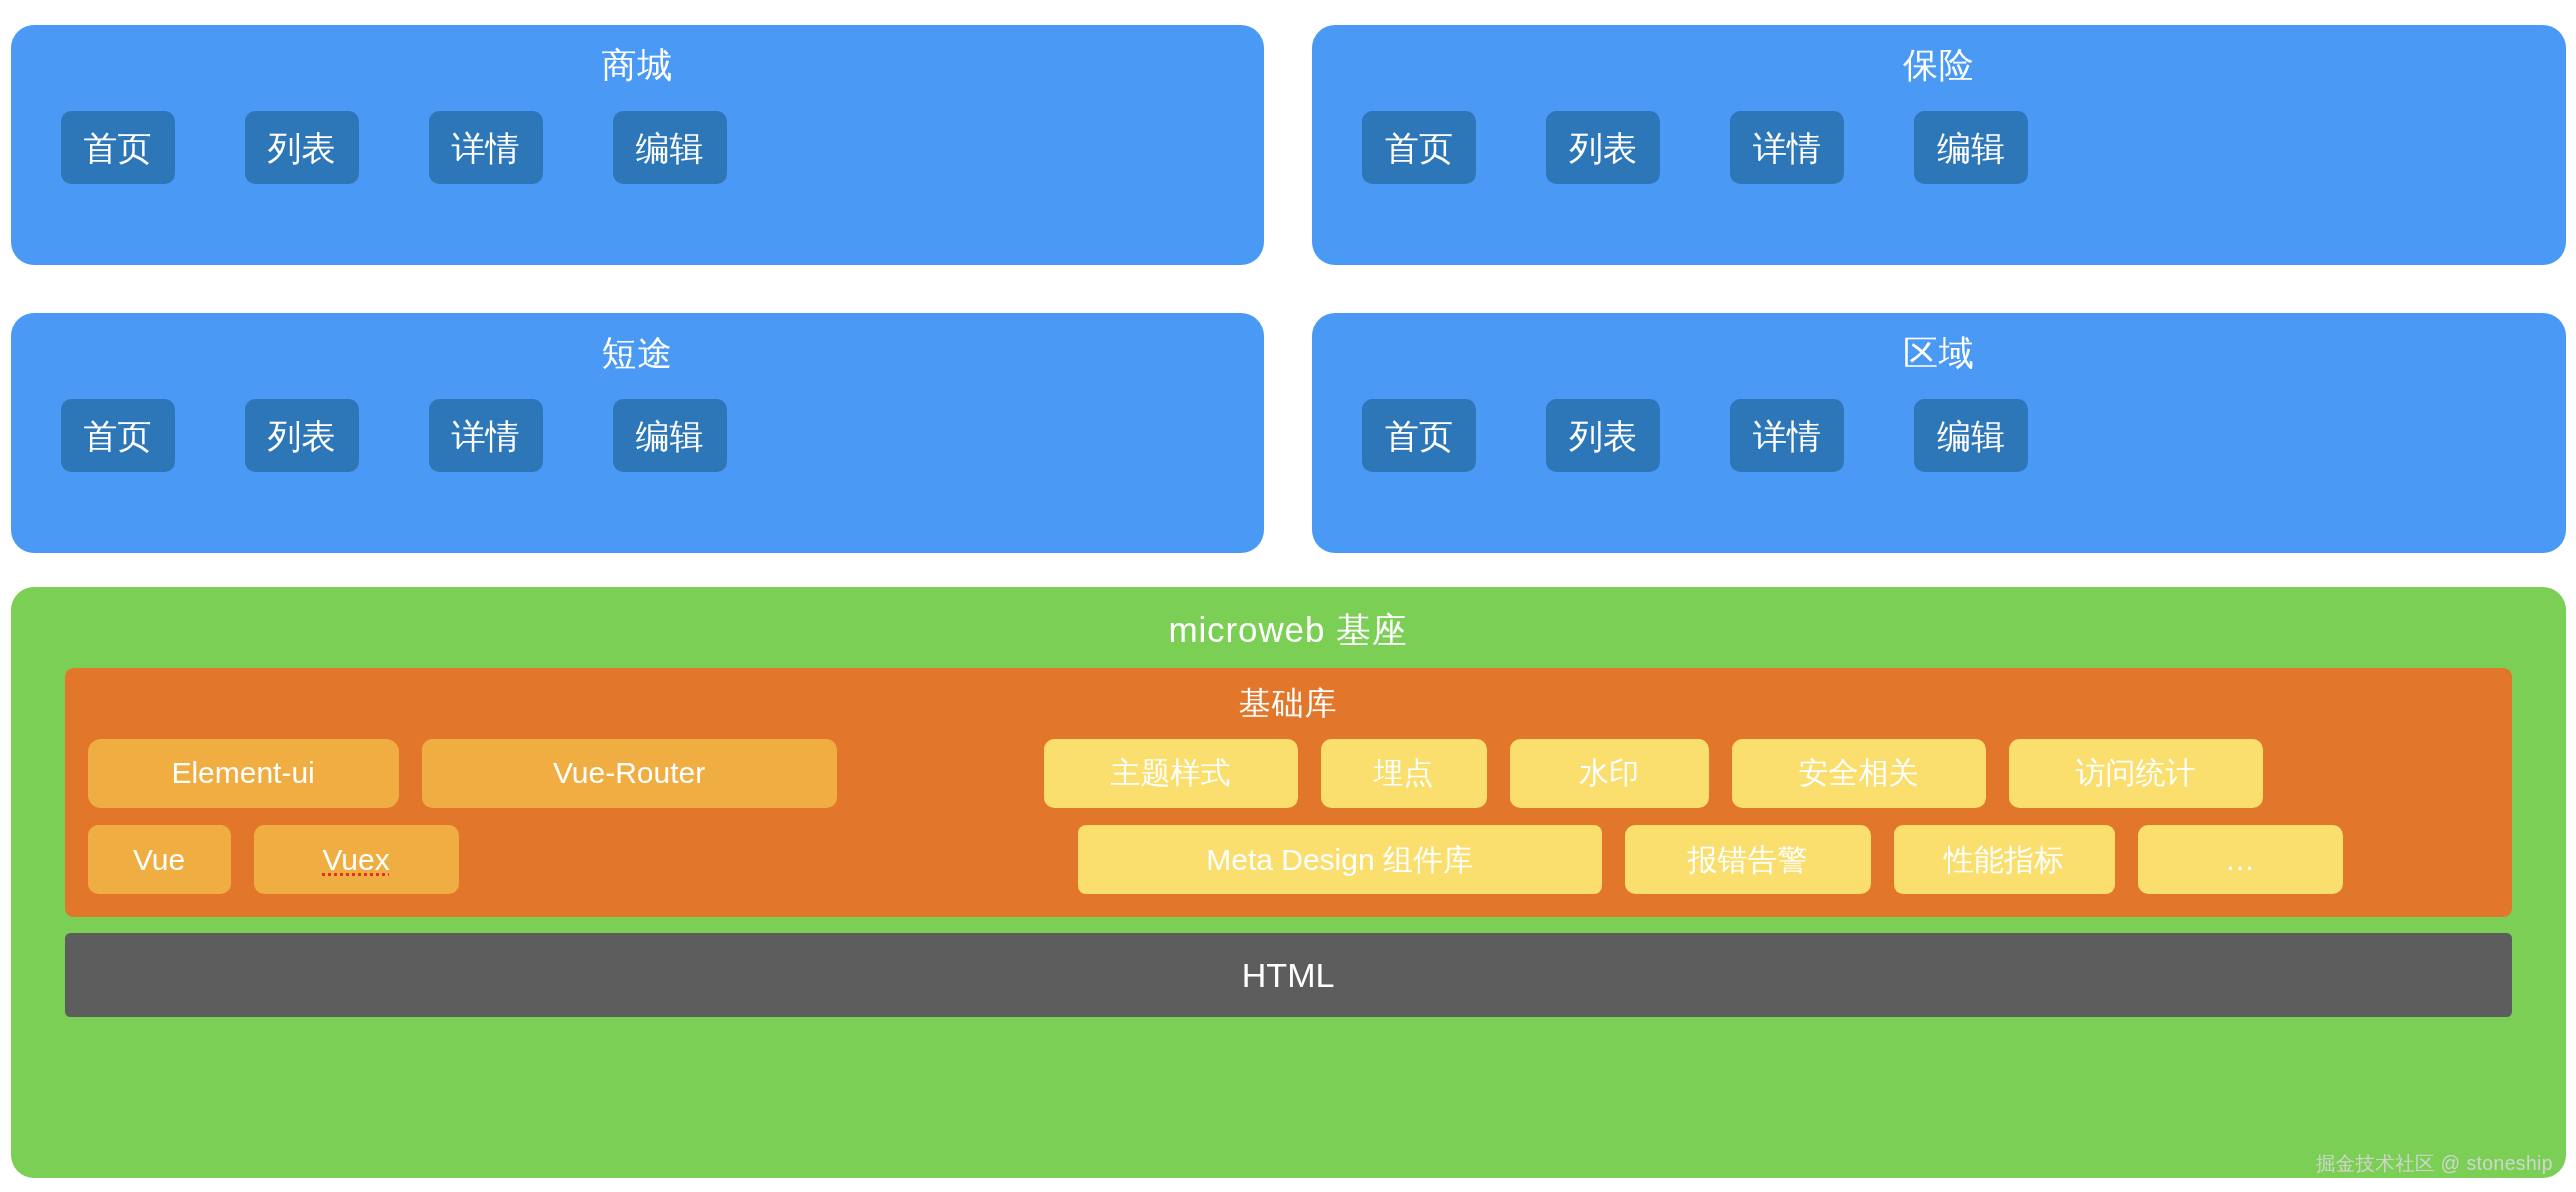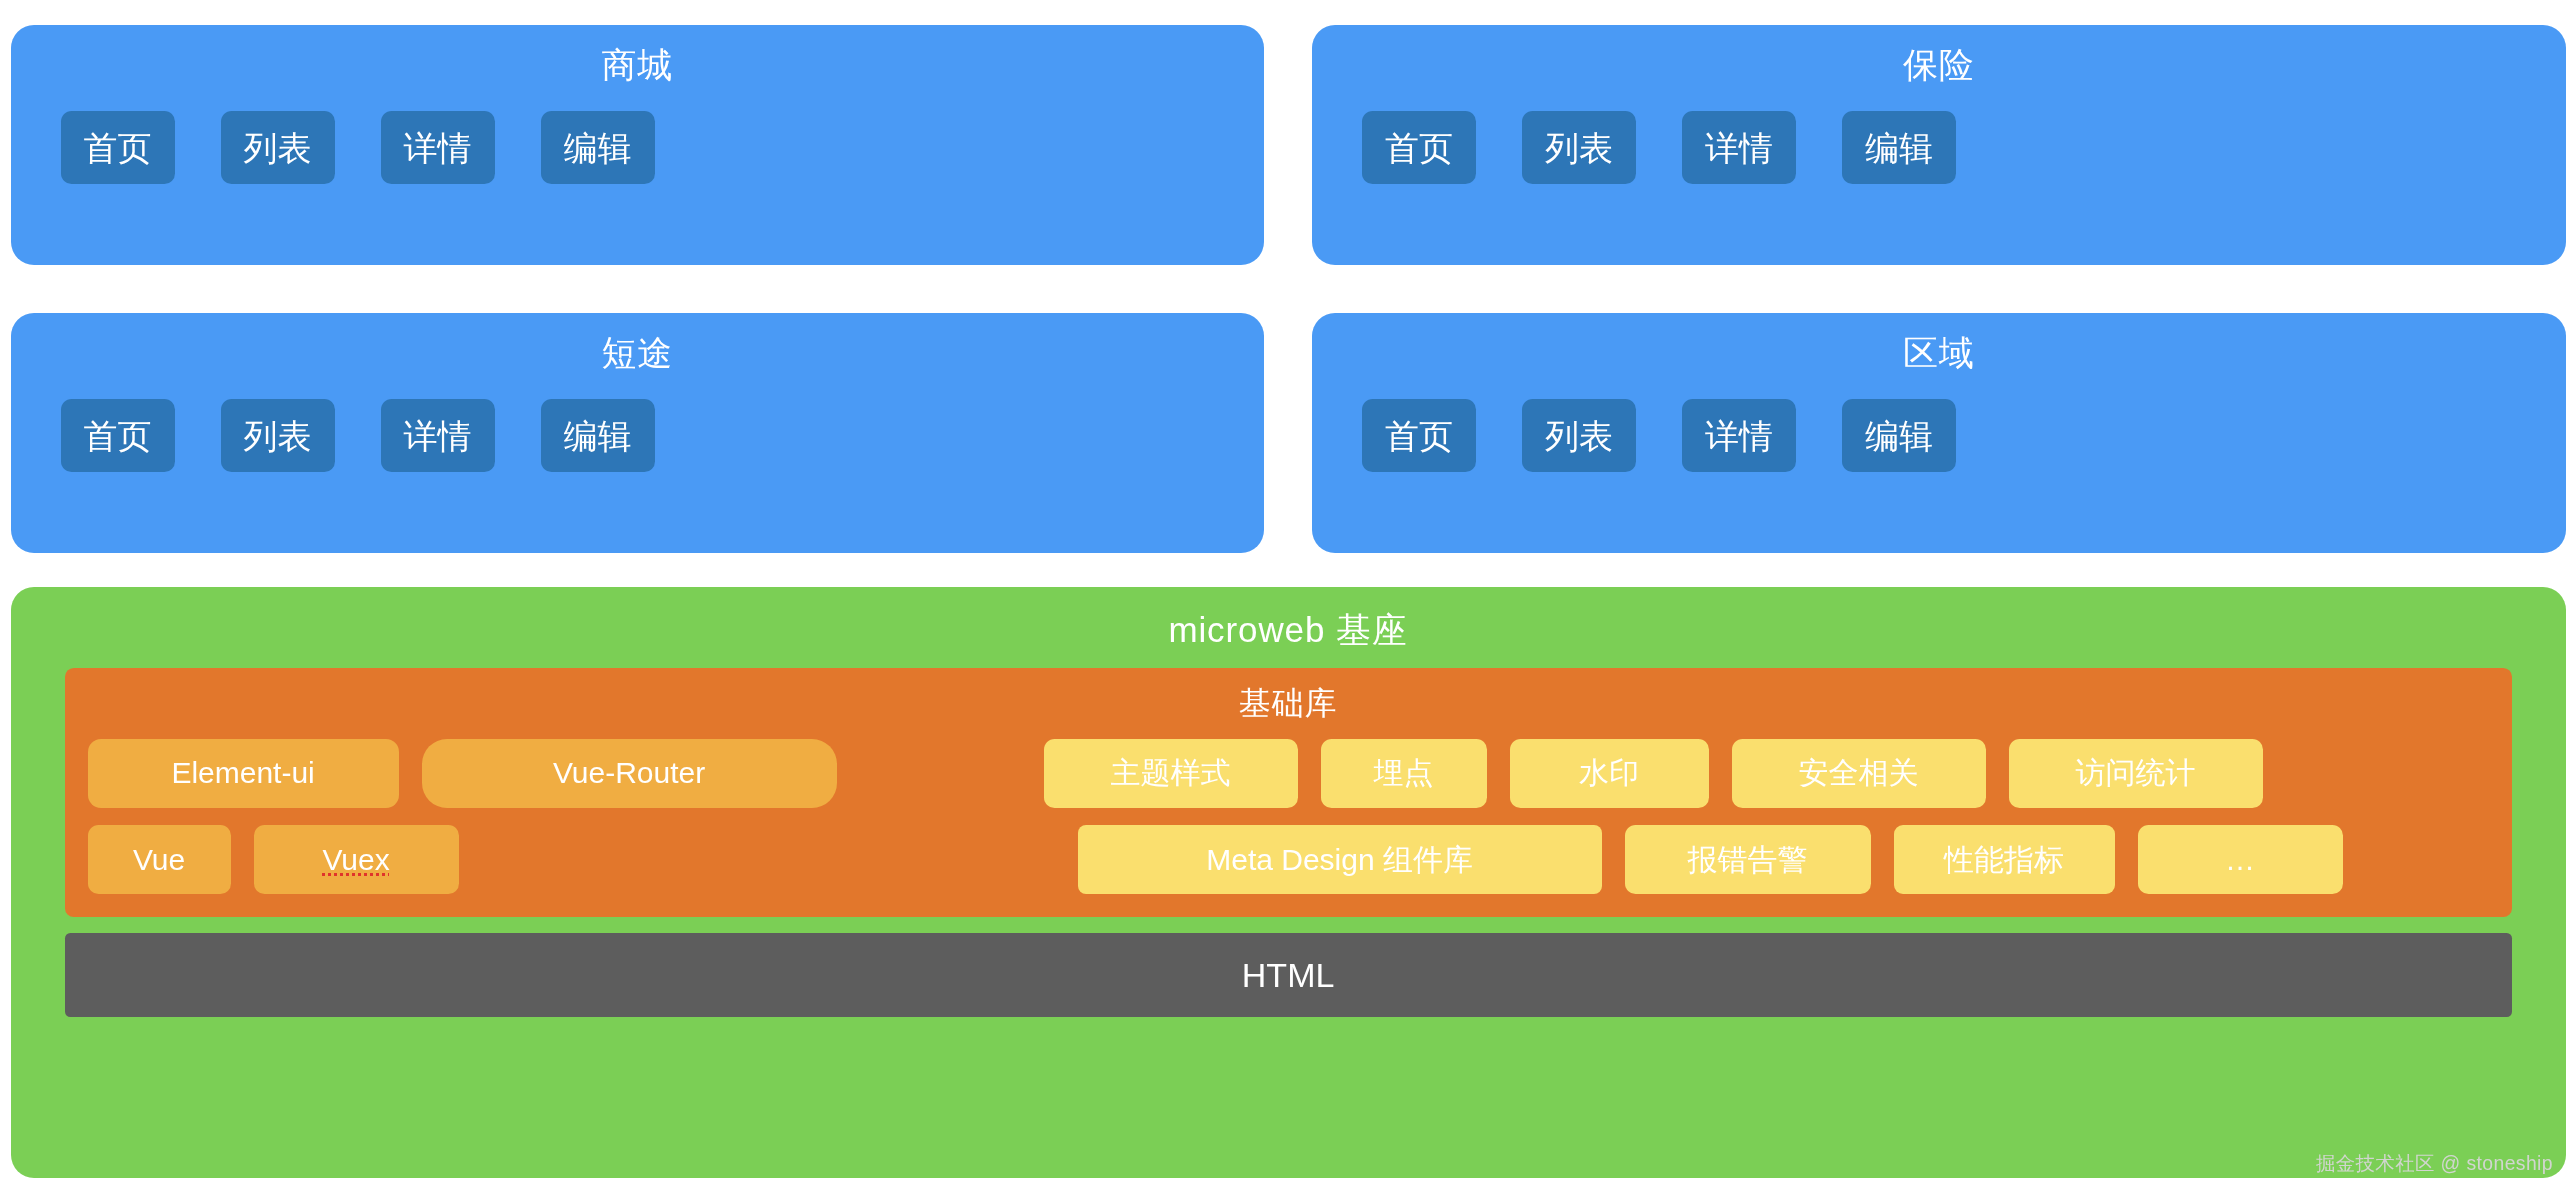--- a/index.html
+++ b/index.html
@@ -49,21 +49,21 @@
     line-height: 1.35;
     font-weight: 400;
     text-align: center;
     letter-spacing: 0.9px;
     margin-bottom: 23px;
   }
   .page-row {
     display: flex;
     align-items: center;
     justify-content: flex-start;
-    gap: 46px;
+    gap: 70px;
     padding-left: 46px;
     width: 100%;
     box-sizing: border-box;
     margin-left: 8px;
   }
   .page-chip {
     background: #2d76b7;
     color: #ffffff;
     border-radius: 10.6px;
     font-size: 34px;
@@ -143,21 +143,21 @@
   .spell {
     text-decoration: underline;
     text-decoration-style: dotted;
     text-decoration-color: #e0342b;
     text-decoration-thickness: 2.6px;
     text-underline-offset: 2.6px;
   }
 
   
   .w-elementui   { width: 311px; border-radius: 13px; }
-  .w-vuerouter   { width: 415px; border-radius: 25px; }
+  .w-vuerouter   { width: 415px; }
   .w-vue         { width: 143px; }
   .w-vuex        { width: 205px; }
   .gap-left      { width: 161px; }
   .gap-left2     { width: 573px; }
   .w-theme       { width: 254px; }
   .w-burial      { width: 166px; }
   .w-watermark   { width: 199px; }
   .w-security    { width: 254px; }
   .w-stats       { width: 254px; }
   .w-meta        { width: 524px; border-radius: 8px; }

